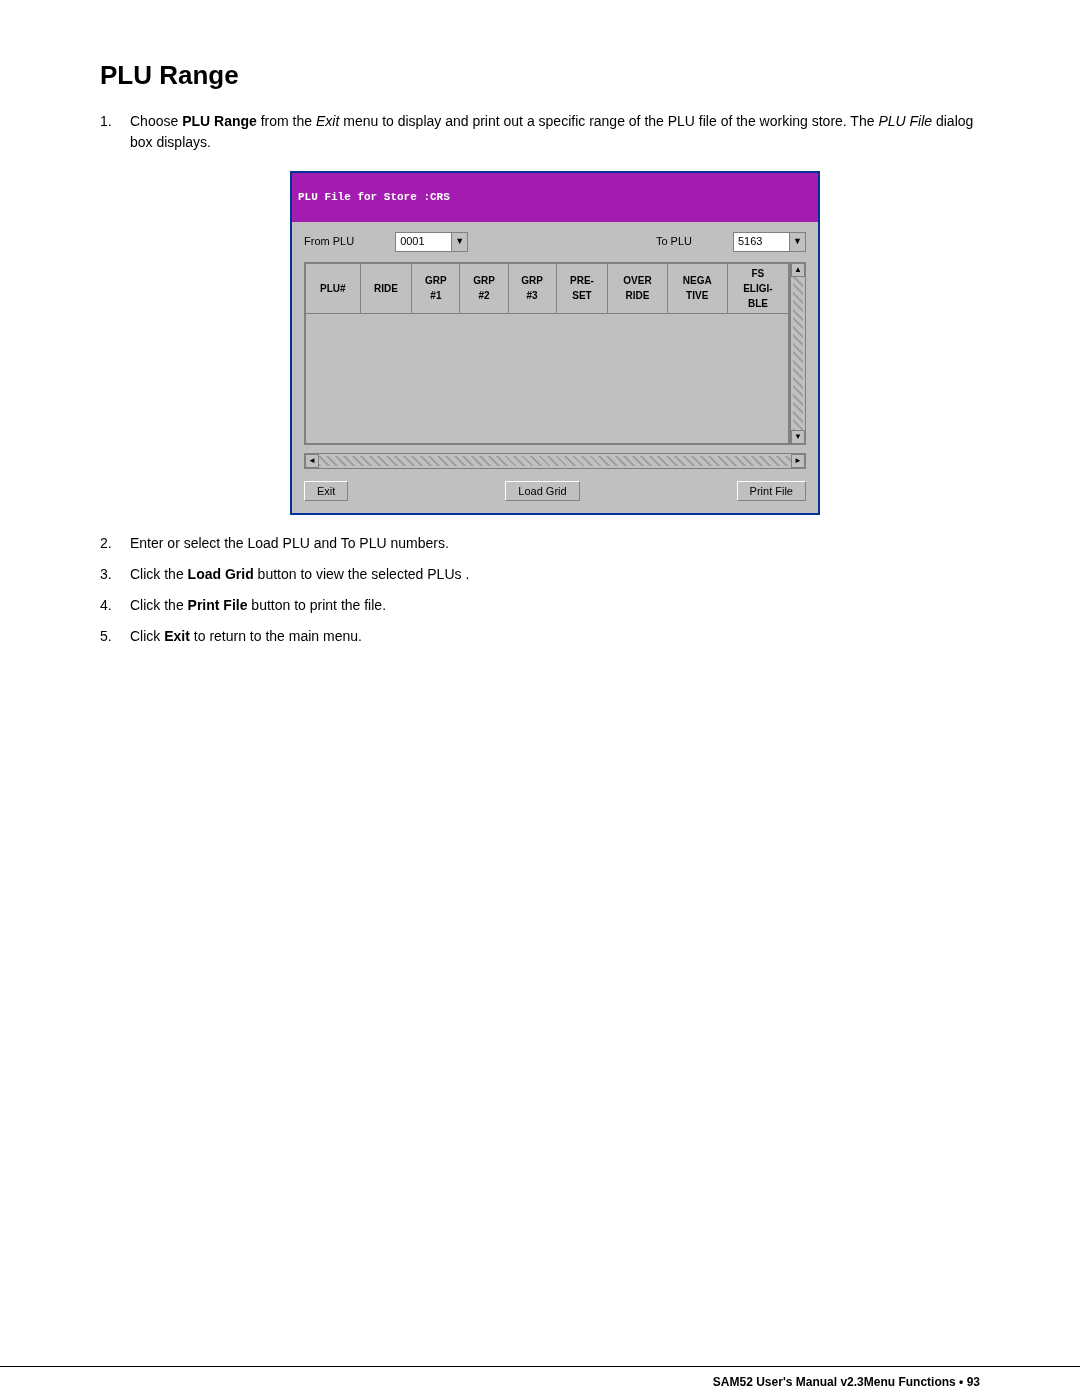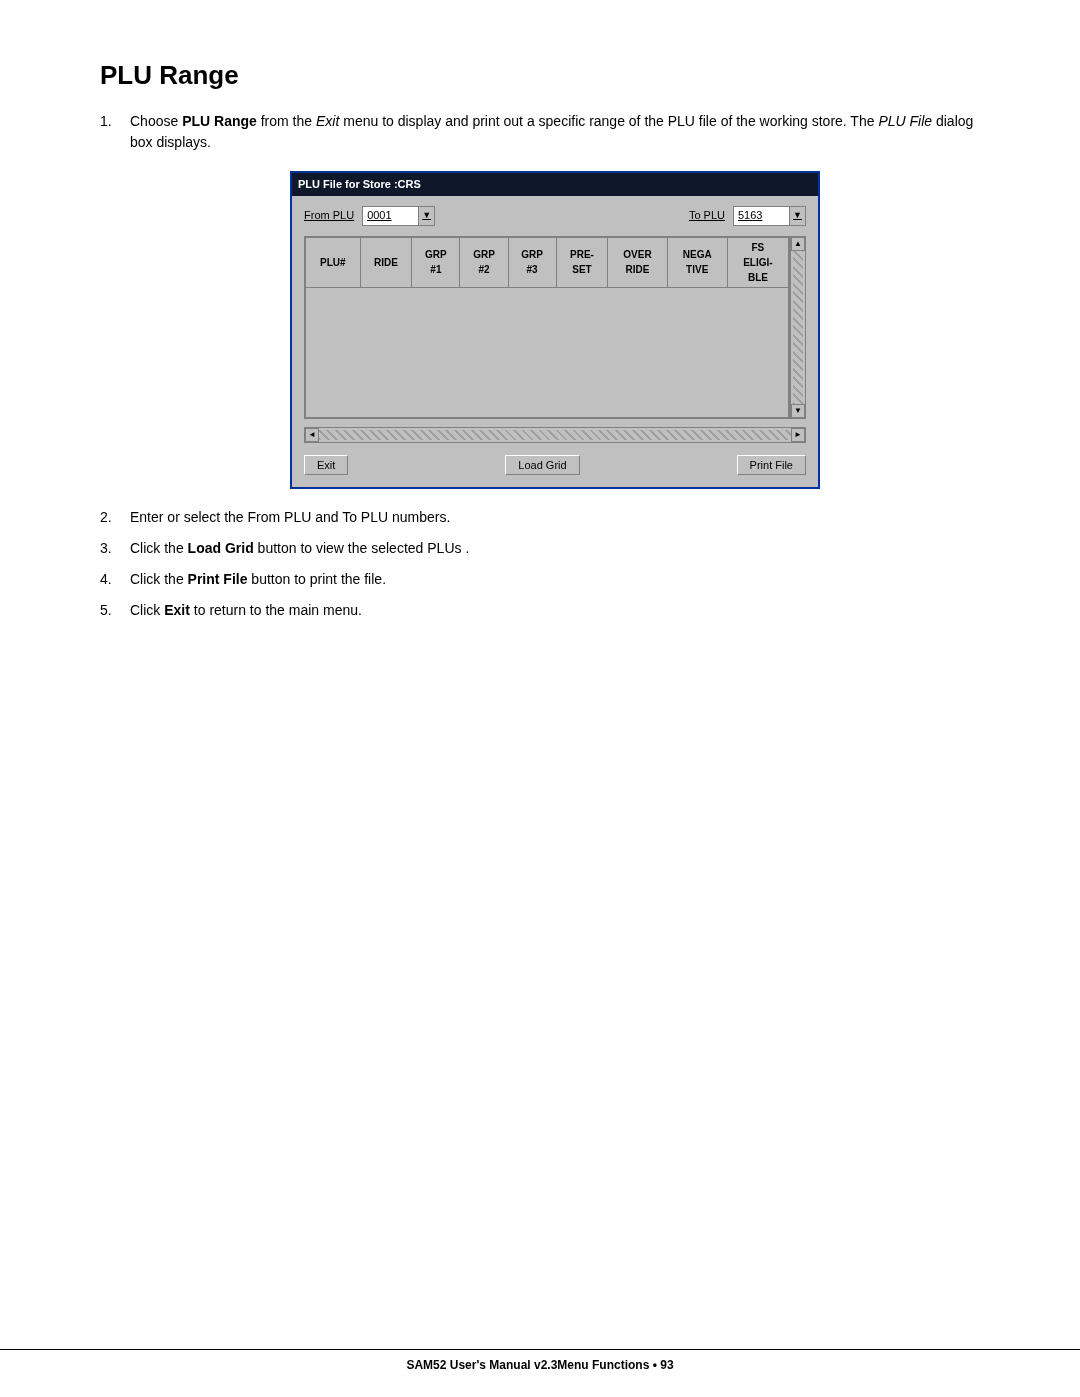--- a/index.html
+++ b/index.html
@@ -50,51 +50,52 @@
 
     .dialog-box {
       border: 2px solid #003399;
       background: #c0c0c0;
       width: 530px;
       font-family: Arial, Helvetica, sans-serif;
       font-size: 11px;
     }
 
     .dialog-titlebar {
-      background: #0f172a;
+      background: #a21caf;
       color: #ffffff;
       font-size: 11px;
       font-weight: bold;
-      padding: 3px 6px;
+      padding: 16px 6px;
+      font-family: Liberation Mono, monospace;
     }
 
     .dialog-body {
       padding: 10px 12px 10px 12px;
     }
 
     .dialog-top-row {
       display: flex;
       align-items: center;
       margin-bottom: 10px;
-      gap: 8px;
-      text-decoration: underline;
+      gap: 14px;
     }
 
     .dialog-top-row .from-label,
     .dialog-top-row .to-label {
       font-size: 11px;
       white-space: nowrap;
     }
 
     .select-wrapper {
       display: inline-flex;
       align-items: flex-start;
       border: 1px solid #808080;
       background: #ffffff;
       height: 20px;
+      margin-left: 27px;
     }
 
     .select-value {
       font-size: 11px;
       padding: 0 4px;
       min-width: 55px;
       display: inline-block;
     }
 
     .select-arrow {
@@ -231,27 +232,27 @@
       border-bottom: 1px solid #808080;
       padding: 3px 12px;
       font-size: 11px;
       cursor: pointer;
       font-family: Arial, Helvetica, sans-serif;
     }
 
     
     .page-footer {
       position: absolute;
-      bottom: 17px;
+      bottom: 0;
       left: 0;
       right: 0;
       border-top: 1px solid #000000;
       padding: 8px 100px;
       display: flex;
-      justify-content: center;
+      justify-content: flex-end;
       font-size: 12px;
       font-weight: bold;
     }
   </style>
 </head>
 <body>
 
 <div class="page-content">
   <div class="page-title">PLU Range</div>
 
@@ -324,21 +325,21 @@
               <button class="btn">Print File</button>
             </div>
 
           </div>
         </div>
       </div>
     </li>
 
     <li>
       <span class="num">2.</span>
-      <span>Enter or select  the From PLU and To PLU numbers.</span>
+      <span>Enter or select  the Load PLU and To PLU numbers.</span>
     </li>
 
     <li>
       <span class="num">3.</span>
       <span>Click the <strong>Load Grid</strong> button to view the selected PLUs .</span>
     </li>
 
     <li>
       <span class="num">4.</span>
       <span>Click the <strong>Print File</strong> button to print the file.</span>

